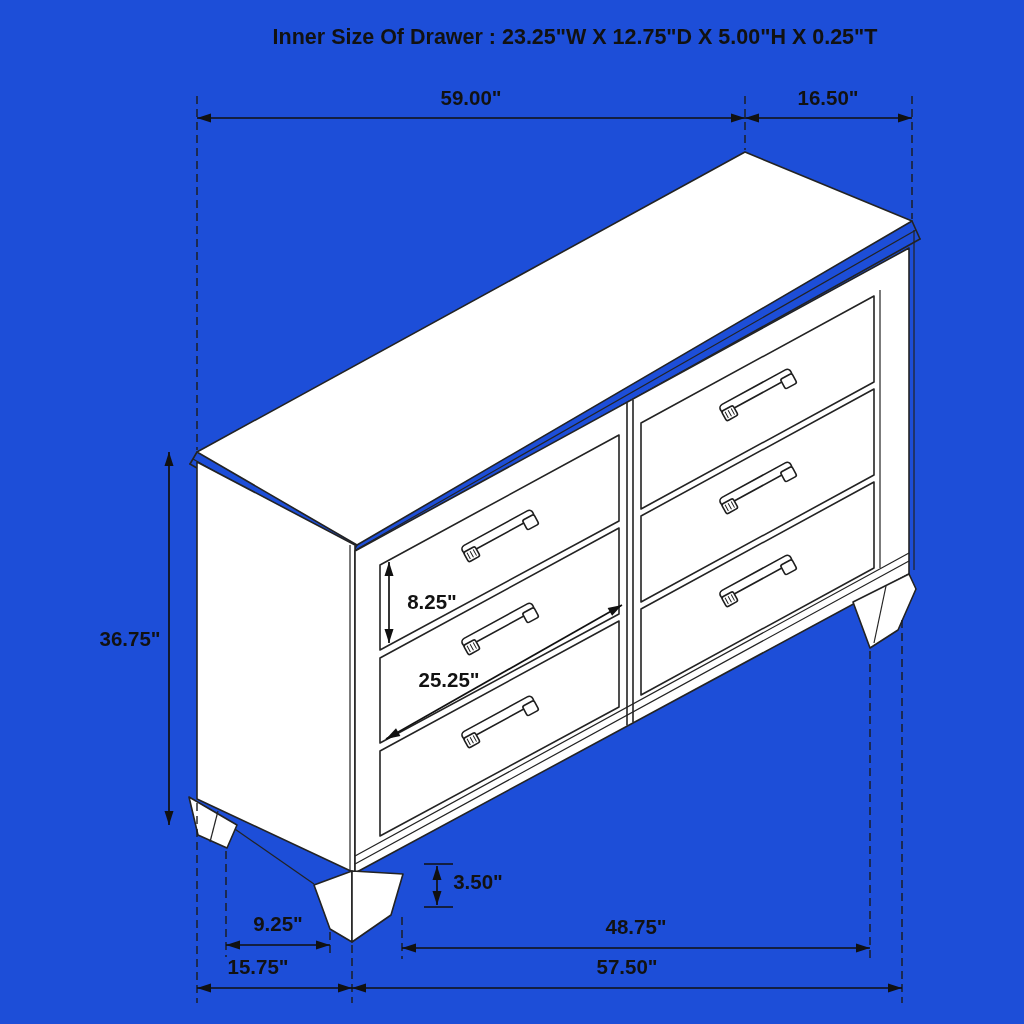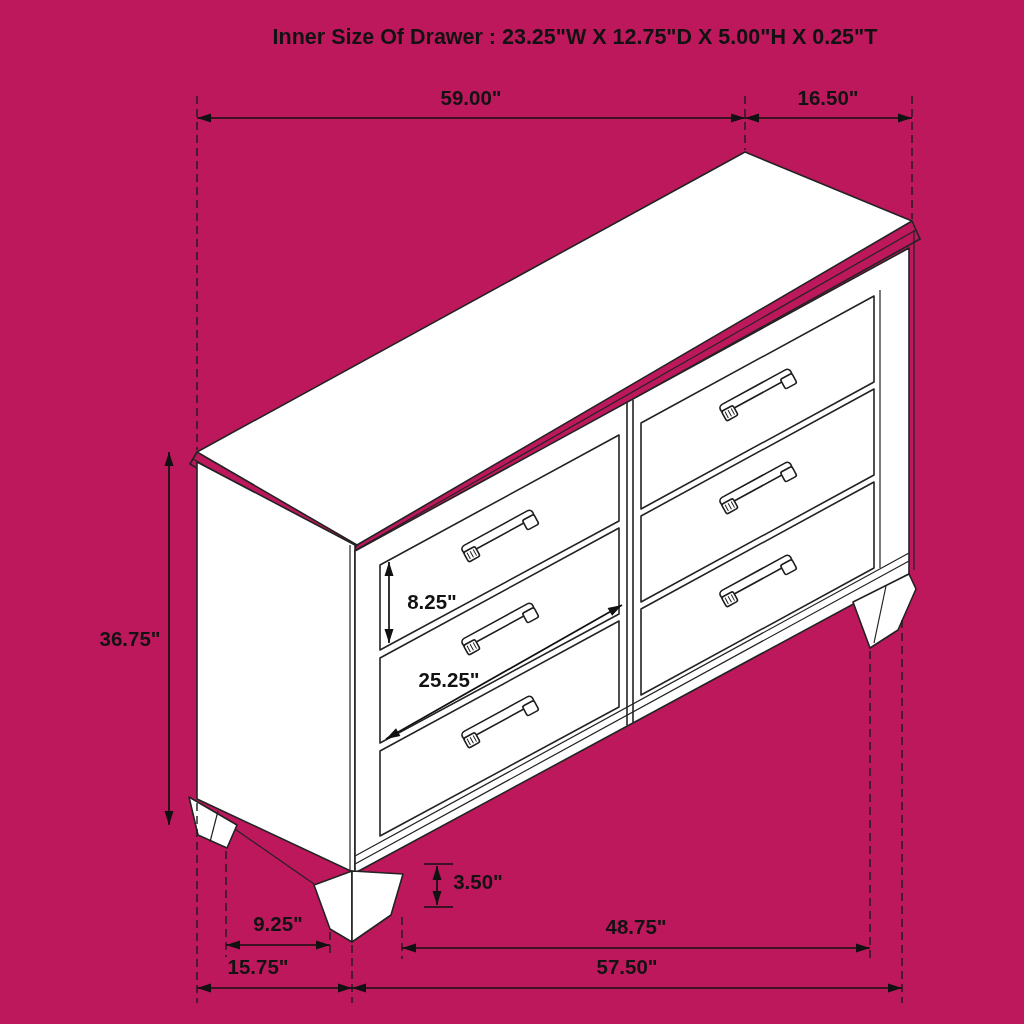--- a/index.html
+++ b/index.html
@@ -4,21 +4,21 @@
 <style>
   html, body {
     margin: 0;
     padding: 0;
     background: #ffffff;
     width: 1024px;
     height: 1024px;
     overflow: hidden;
     font-family: "Liberation Sans", sans-serif;
   }
-  .stage { width: 1024px; height: 1024px; position: relative; background: #be185d; }
+  .stage { width: 1024px; height: 1024px; position: relative; background: #1d4ed8; }
   svg { display: block; }
   
   .ln   { fill: none; stroke: #232323; stroke-width: 1.6; stroke-linejoin: round; stroke-linecap: round; }
   .thin { fill: none; stroke: #232323; stroke-width: 1.2; stroke-linejoin: round; }
   .fw   { fill: #ffffff; stroke: #232323; stroke-width: 1.6; stroke-linejoin: round; }
   .hp   { fill: #ffffff; stroke: #1e1e1e; stroke-width: 1.6; stroke-linejoin: round; }
   .knurl{ fill: none; stroke: #1e1e1e; stroke-width: 1; }
   
   .ext  { fill: none; stroke: #1c1c1c; stroke-width: 1.4; stroke-dasharray: 8 5; }
   .dim  { fill: none; stroke: #111111; stroke-width: 1.7; }

